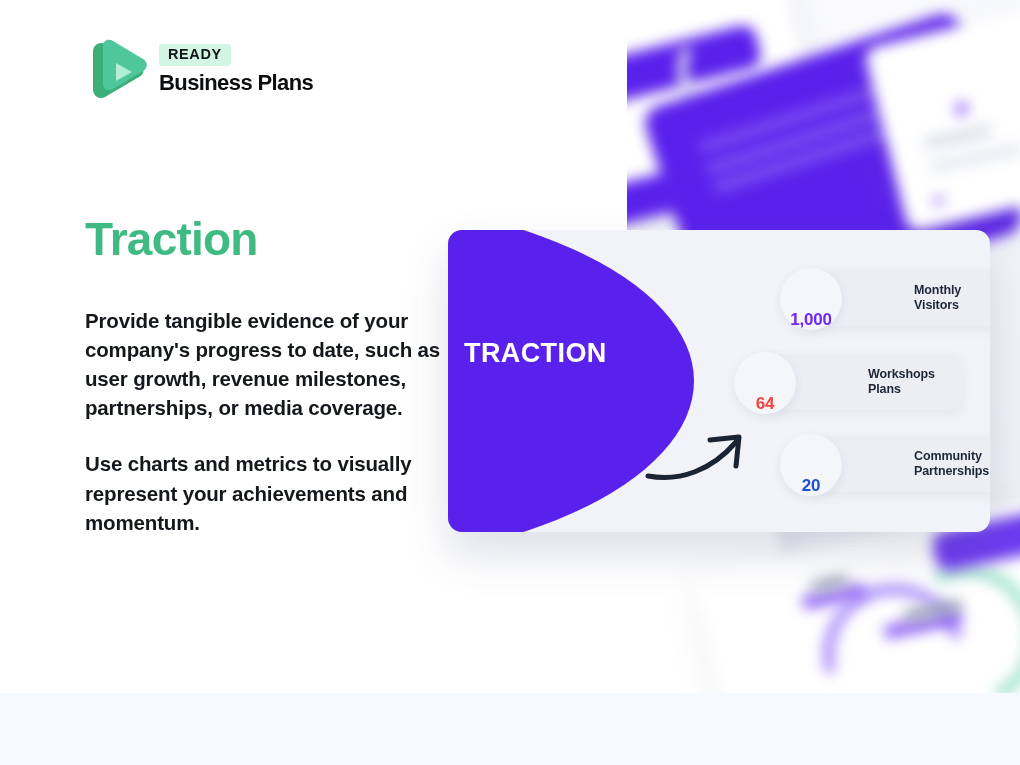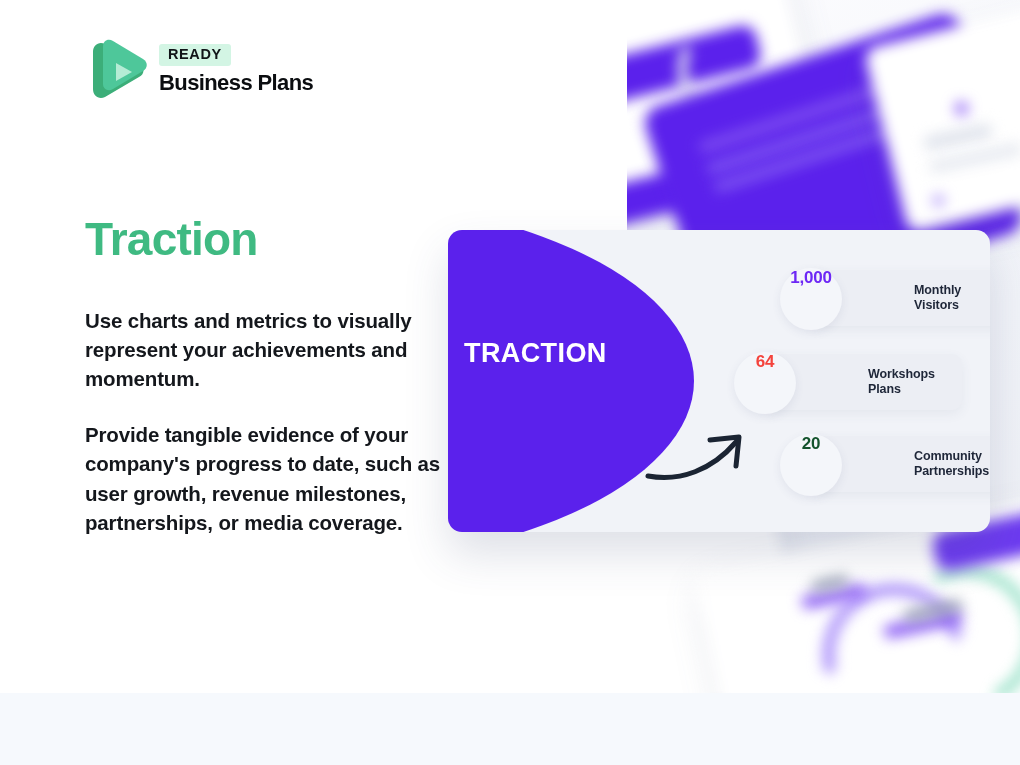--- a/index.html
+++ b/index.html
@@ -209,21 +209,21 @@
     box-sizing: border-box;
   }
   .stat-circle {
     position: absolute;
     left: 0; top: -2px;
     width: 62px; height: 62px;
     border-radius: 50%;
     background: #f4f6fa;
     box-shadow: 0 3px 10px rgba(70,80,120,0.09);
     display: flex;
-    align-items: flex-start;
+    align-items: flex-end;
     justify-content: center;
     z-index: 2;
   }
   .stat-value { font-size: 17px; font-weight: bold; letter-spacing: -0.2px; }
   .stat-label {
     font-size: 12.5px;
     font-weight: bold;
     color: #1e2638;
     line-height: 1.2;
     letter-spacing: -0.1px;
@@ -283,22 +283,22 @@
       </svg>
       <div class="brand-text">
         <span class="ready-badge">READY</span>
         <span class="brand-name">Business Plans</span>
       </div>
     </div>
 
     <div class="headline">Traction</div>
 
     <div class="body-copy">
+      <p>Provide tangible evidence of your company's progress to date, such as user growth, revenue milestones, partnerships, or media coverage.</p>
       <p>Use charts and metrics to visually represent your achievements and momentum.</p>
-      <p>Provide tangible evidence of your company's progress to date, such as user growth, revenue milestones, partnerships, or media coverage.</p>
     </div>
   </div>
 
   <div class="card">
     <div class="card-purple"></div>
 
     <div class="purple-content">
       <div class="purple-title">TRACTION</div>
     </div>
 
@@ -326,18 +326,18 @@
         <span class="stat-value" style="color:#f4433c">64</span>
       </div>
     </div>
 
     <div class="stat stat3">
       <div class="stat-pill">
         <span class="stat-label">Community
 Partnerships</span>
       </div>
       <div class="stat-circle">
-        <span class="stat-value" style="color:#14532d">20</span>
+        <span class="stat-value" style="color:#1d4ed8">20</span>
       </div>
     </div>
   </div>
 
 </div>
 
 </body></html>

